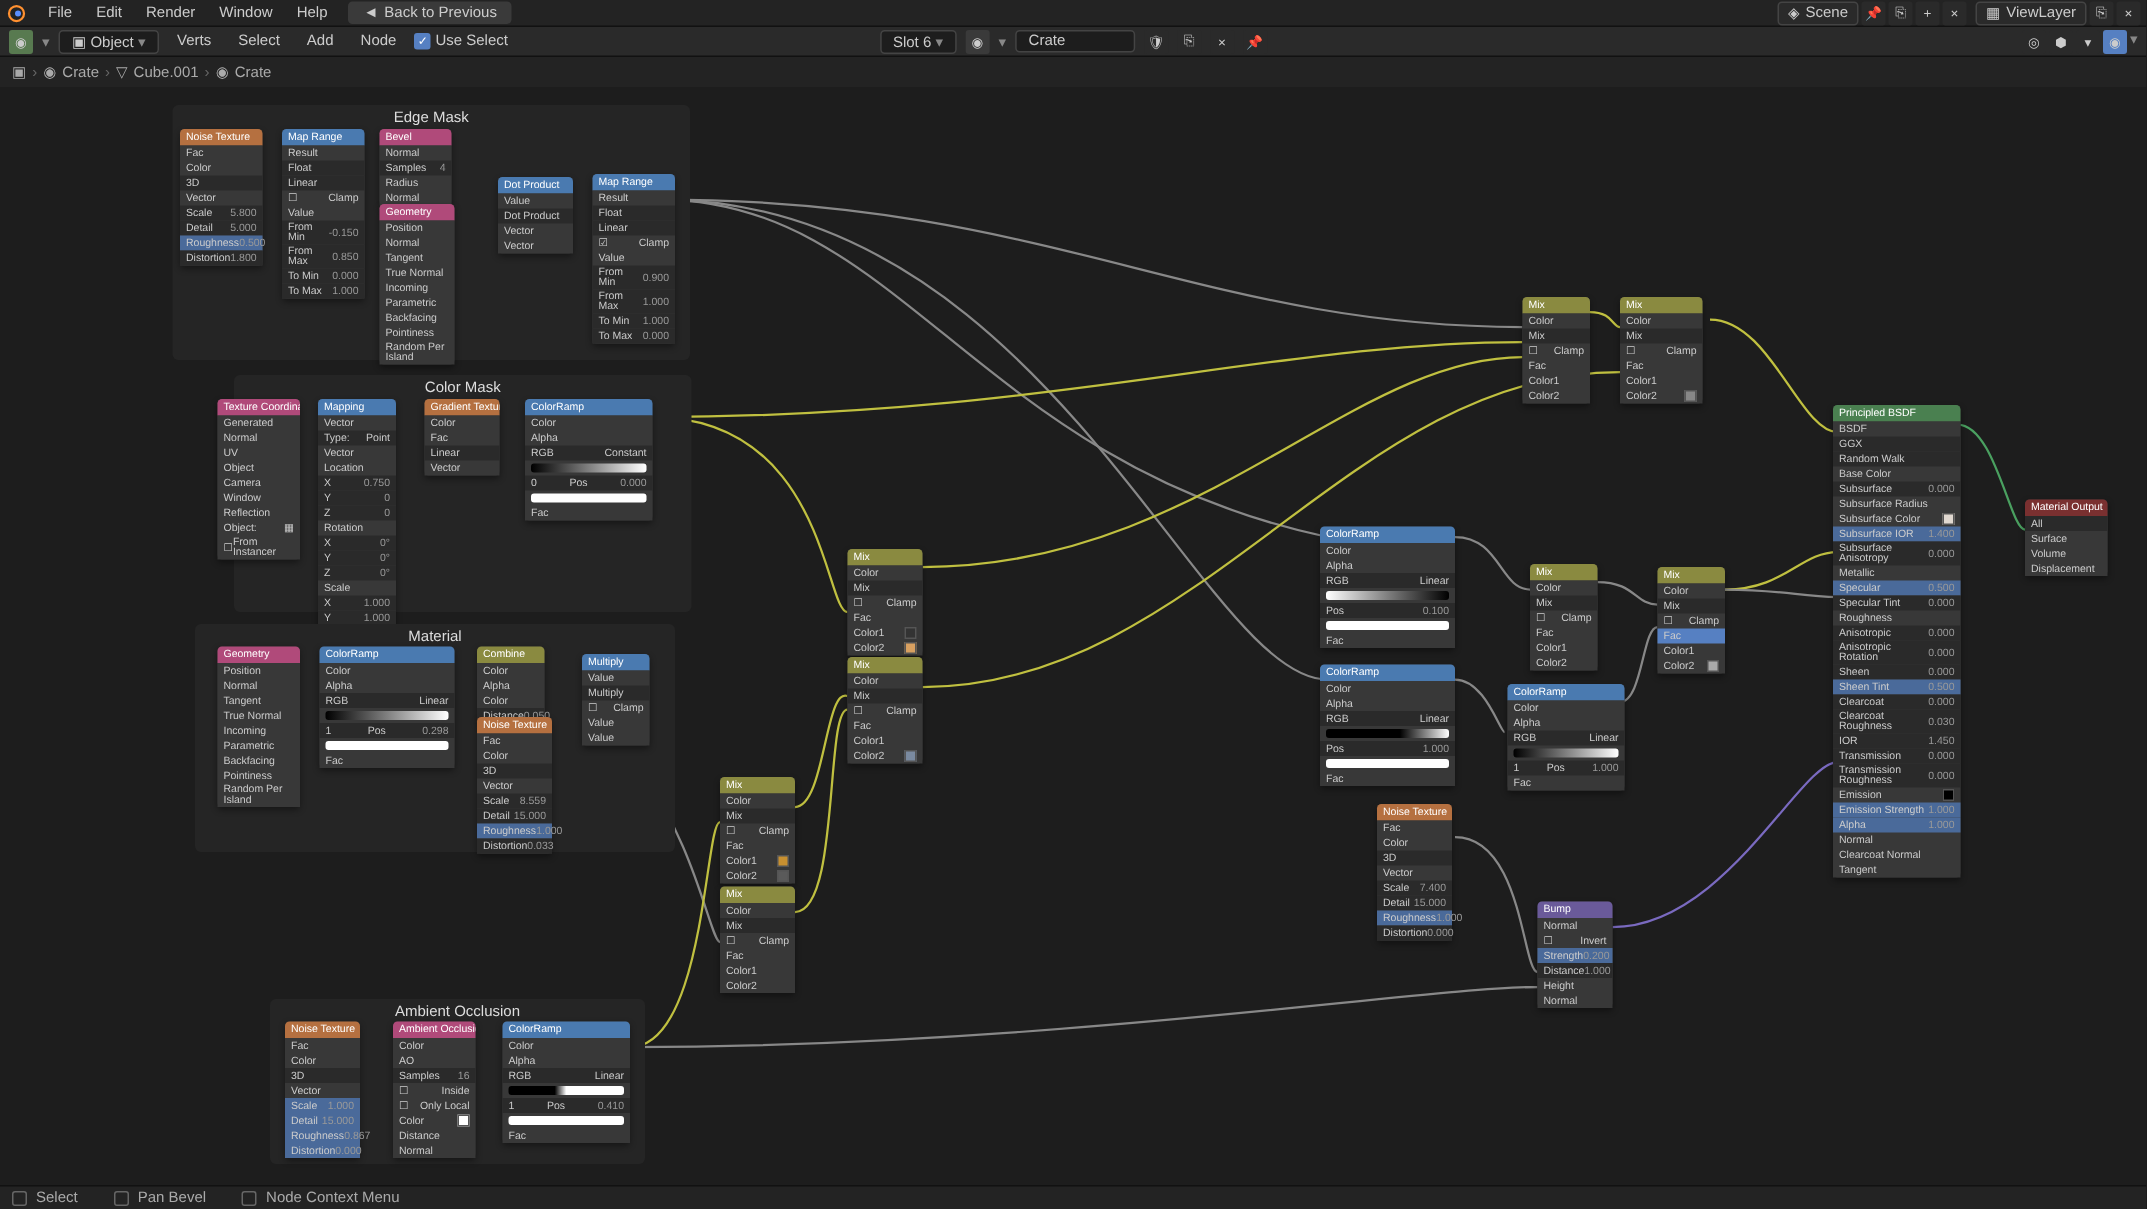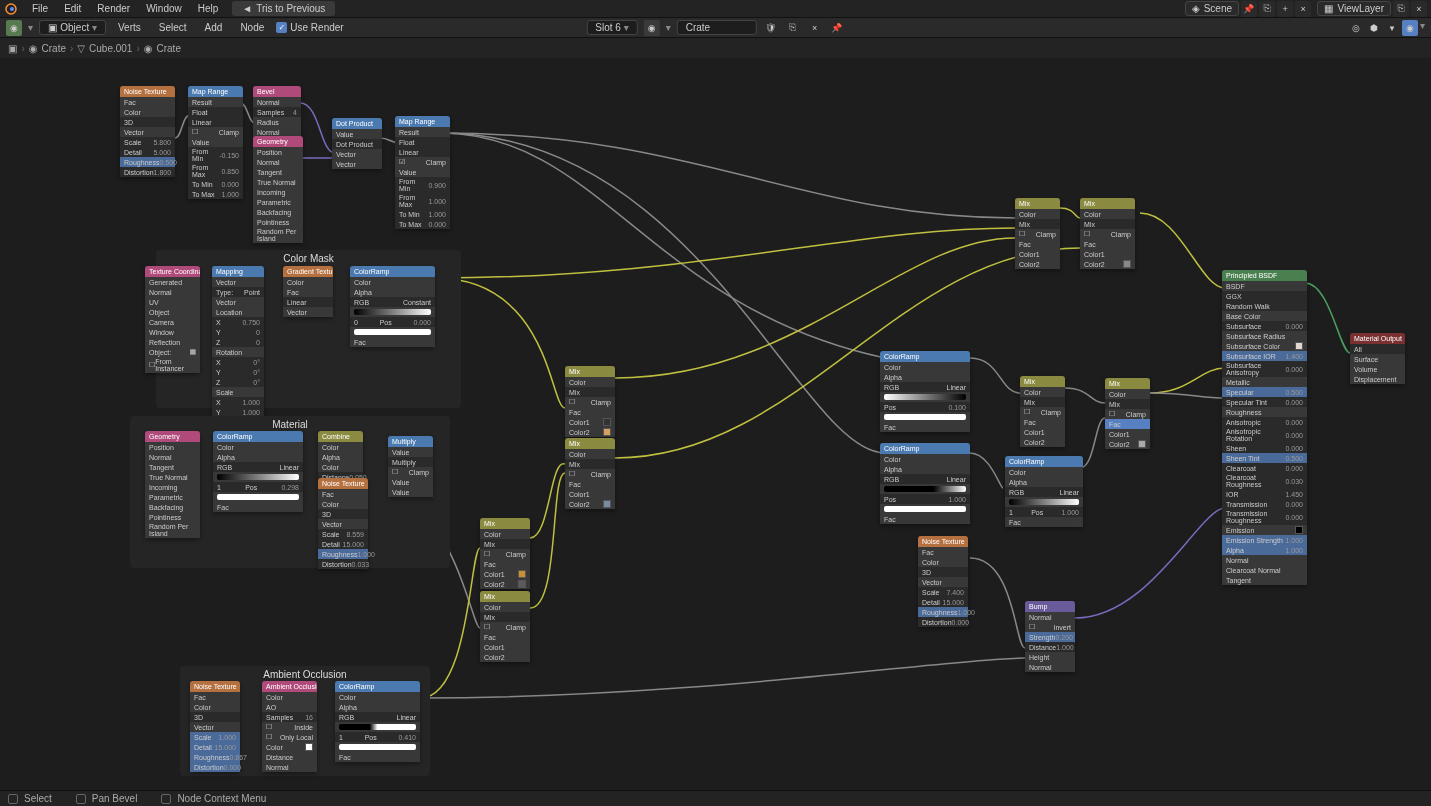--- a/index.html
+++ b/index.html
@@ -82,21 +82,21 @@
         <circle cx="8" cy="7" r="2" fill="#5a8fff"></circle>
       </svg>
   </div>
   <div class="menubar-item">File</div>
   <div class="menubar-item">Edit</div>
   <div class="menubar-item">Render</div>
   <div class="menubar-item">Window</div>
   <div class="menubar-item">Help</div>
   <div class="back-btn">
     <span>◄</span>
-    <span>Tris to Previous</span>
+    <span>Back to Previous</span>
   </div>
   <div class="menubar-right">
     <div class="scene-field">
       <span>◈</span>
       <span>Scene</span>
     </div>
     <div class="icon-btn">📌</div>
     <div class="icon-btn">⎘</div>
     <div class="icon-btn">+</div>
     <div class="icon-btn">×</div>
@@ -116,21 +116,21 @@
     <span>▣</span>
     <span>Object</span>
     <span style="color:#888">▾</span>
   </div>
   <div class="mitem">Verts</div>
   <div class="mitem">Select</div>
   <div class="mitem">Add</div>
   <div class="mitem">Node</div>
   <div class="chk">
     <div class="chk-box">✓</div>
-    <span>Use Render</span>
+    <span>Use Select</span>
   </div>
 
   <div class="toolbar2-center">
     <div class="sel">
       <span>Slot 6</span>
       <span style="color:#888">▾</span>
     </div>
     <div class="icon-btn" style="background:#3a3a3a">◉</div>
     <span style="color:#888">▾</span>
     <div class="sel" style="width:80px">Crate</div>
@@ -197,20 +197,23 @@
     <path class="wire wire-purple" d="M 260 220 C 275 220 275 245 285 245"></path>
     <path class="wire wire-yellow" d="M 330 220 C 342 220 342 220 350 220"></path>
     <path class="wire wire-gray" d="M 200 400 C 210 400 210 390 215 390"></path>
     <path class="wire wire-yellow" d="M 300 390 C 315 390 315 390 320 390"></path>
     <path class="wire wire-gray" d="M 360 390 C 380 390 380 405 390 405"></path>
     <path class="wire wire-gray" d="M 370 445 C 380 445 380 415 390 415"></path>
     <path class="wire wire-gray" d="M 240 640 C 255 640 255 640 262 640"></path>
     <path class="wire wire-yellow" d="M 320 635 C 330 635 330 635 338 635"></path>
   </svg>
 
+  <div class="frame" style="left:115px; top:12px; width:345px; height:170px">
+    <div class="frame-title">Edge Mask</div>
+  </div>
 
   <div class="node" style="left:120px; top:28px; width:55px">
     <div class="node-header hdr-orange">Noise Texture</div>
     <div class="node-body">
       <div class="node-row">
           <span>Fac</span>
         </div>
       <div class="node-row">
           <span>Color</span>
         </div>

